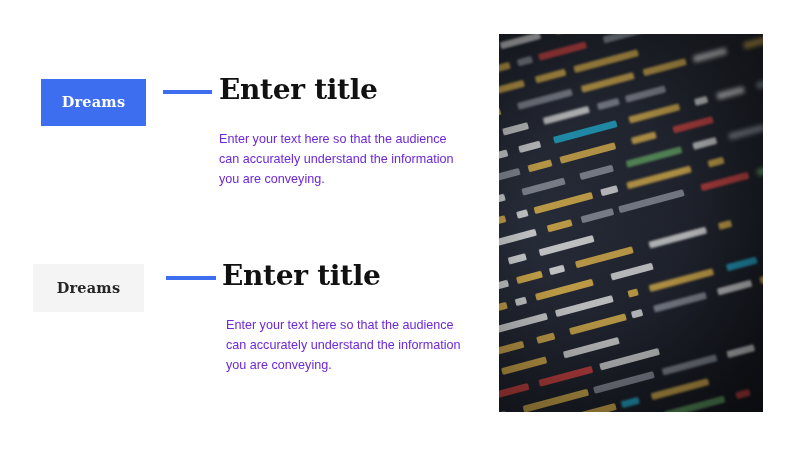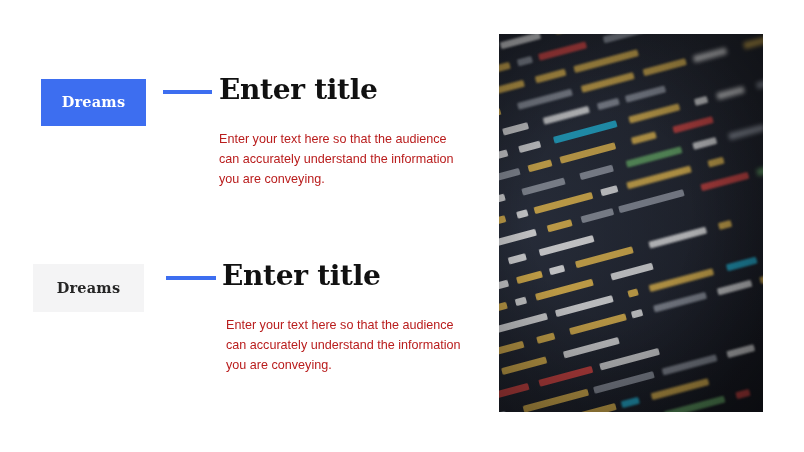--- a/index.html
+++ b/index.html
@@ -84,21 +84,21 @@
   }
   .block-1 .title { left: 219px; top: -3px; }
   .block-2 .title { left: 222px; top: -2px; }
 
   .body-text {
     position: absolute;
     margin: 0;
     font-family: "Liberation Sans", sans-serif;
     font-size: 12.6px;
     line-height: 20px;
-    color: #b91c1c;
+    color: #6d28d9;
     width: 250px;
   }
   .block-1 .body-text { left: 219px; top: 50px; }
   .block-2 .body-text { left: 226px; top: 51px; width: 245px; }
 
   
   .photo {
     position: absolute;
     left: 499px;
     top: 34px;

